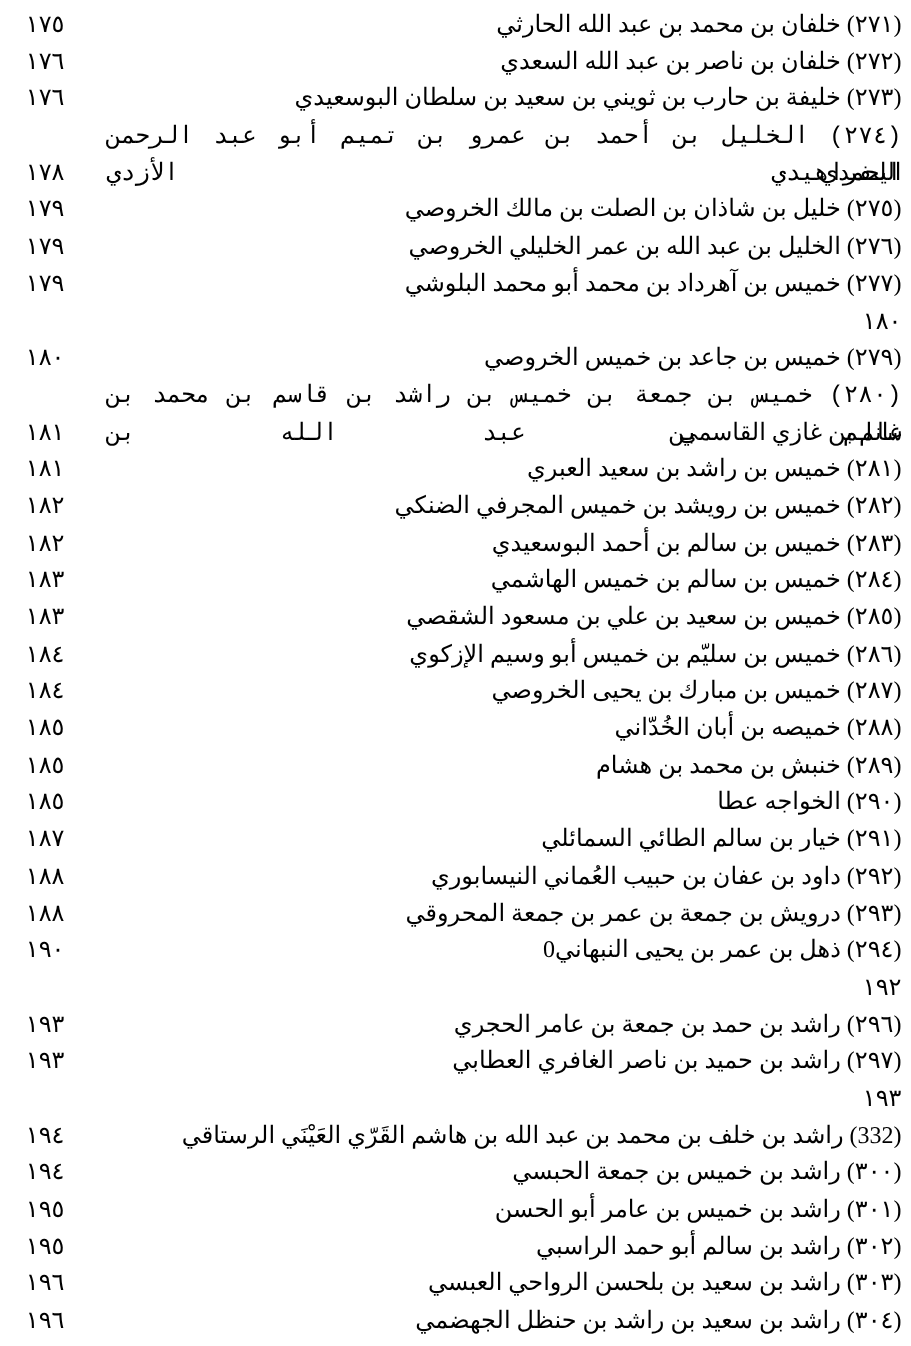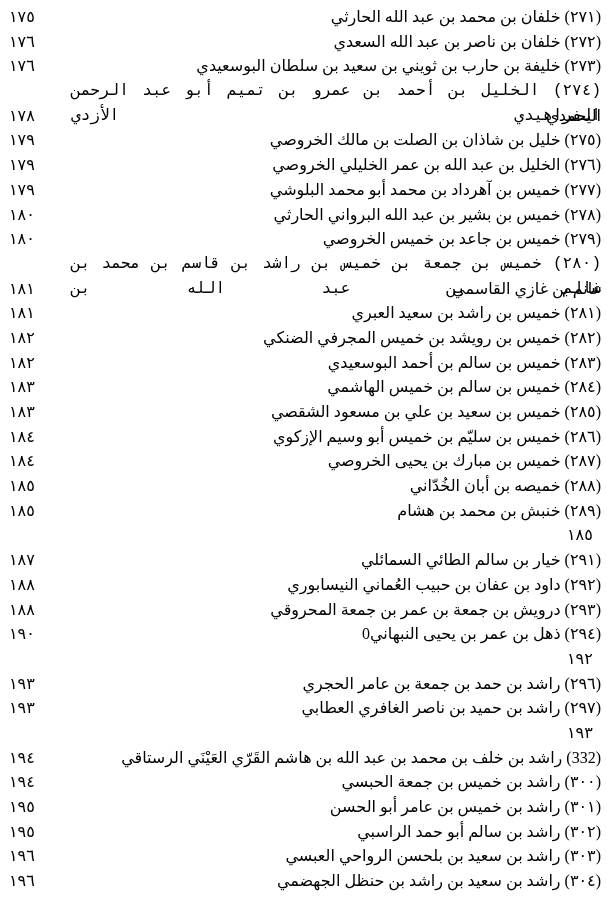--- a/index.html
+++ b/index.html
@@ -19,21 +19,21 @@
     display: flex;
     justify-content: space-between;
     align-items: baseline;
     height: 24.7px;
     line-height: 24.7px;
     white-space: nowrap;
   }
   .entry-text { white-space: nowrap; }
   .page-num {
     direction: ltr;
-    text-align: left;
+    text-align: right;
     min-width: 34px;
   }
   .wrap-first {
     height: 24.7px;
     line-height: 24.7px;
     text-align: justify;
     text-align-last: justify;
     -moz-text-align-last: justify;
     padding-left: 62px;
     font-family: Liberation Mono, monospace;
@@ -75,21 +75,20 @@
     <span class="entry-text"><span class="entry-num">(٢٧٦)</span> <span class="entry-name">الخليل بن عبد الله بن عمر الخليلي الخروصي</span></span>
     <span class="page-num">١٧٩</span>
   </div>
 
   <div class="row">
     <span class="entry-text"><span class="entry-num">(٢٧٧)</span> <span class="entry-name">خميس بن آهرداد بن محمد أبو محمد البلوشي</span></span>
     <span class="page-num">١٧٩</span>
   </div>
 
   <div class="row">
-    <span class="entry-text"><span class="entry-num">(٢٧٨)</span> <span class="entry-name">خميس بن بشير بن عبد الله البرواني الحارثي</span></span>
     <span class="page-num">١٨٠</span>
   </div>
 
   <div class="row">
     <span class="entry-text"><span class="entry-num">(٢٧٩)</span> <span class="entry-name">خميس بن جاعد بن خميس الخروصي</span></span>
     <span class="page-num">١٨٠</span>
   </div>
 
   <div class="wrap-first"><span class="entry-num">(٢٨٠)</span> <span class="entry-name">خميس بن جمعة بن خميس بن راشد بن قاسم بن محمد بن سالم بن عبد الله بن</span></div>
 
@@ -137,20 +136,21 @@
     <span class="entry-text"><span class="entry-num">(٢٨٨)</span> <span class="entry-name">خميصه بن أبان الخُدّاني</span></span>
     <span class="page-num">١٨٥</span>
   </div>
 
   <div class="row">
     <span class="entry-text"><span class="entry-num">(٢٨٩)</span> <span class="entry-name">خنبش بن محمد بن هشام</span></span>
     <span class="page-num">١٨٥</span>
   </div>
 
   <div class="row">
+    <span class="entry-text"><span class="entry-num">(٢٩٠)</span> <span class="entry-name">الخواجه عطا</span></span>
     <span class="page-num">١٨٥</span>
   </div>
 
   <div class="row">
     <span class="entry-text"><span class="entry-num">(٢٩١)</span> <span class="entry-name">خيار بن سالم الطائي السمائلي</span></span>
     <span class="page-num">١٨٧</span>
   </div>
 
   <div class="row">
     <span class="entry-text"><span class="entry-num">(٢٩٢)</span> <span class="entry-name">داود بن عفان بن حبيب العُماني النيسابوري</span></span>

